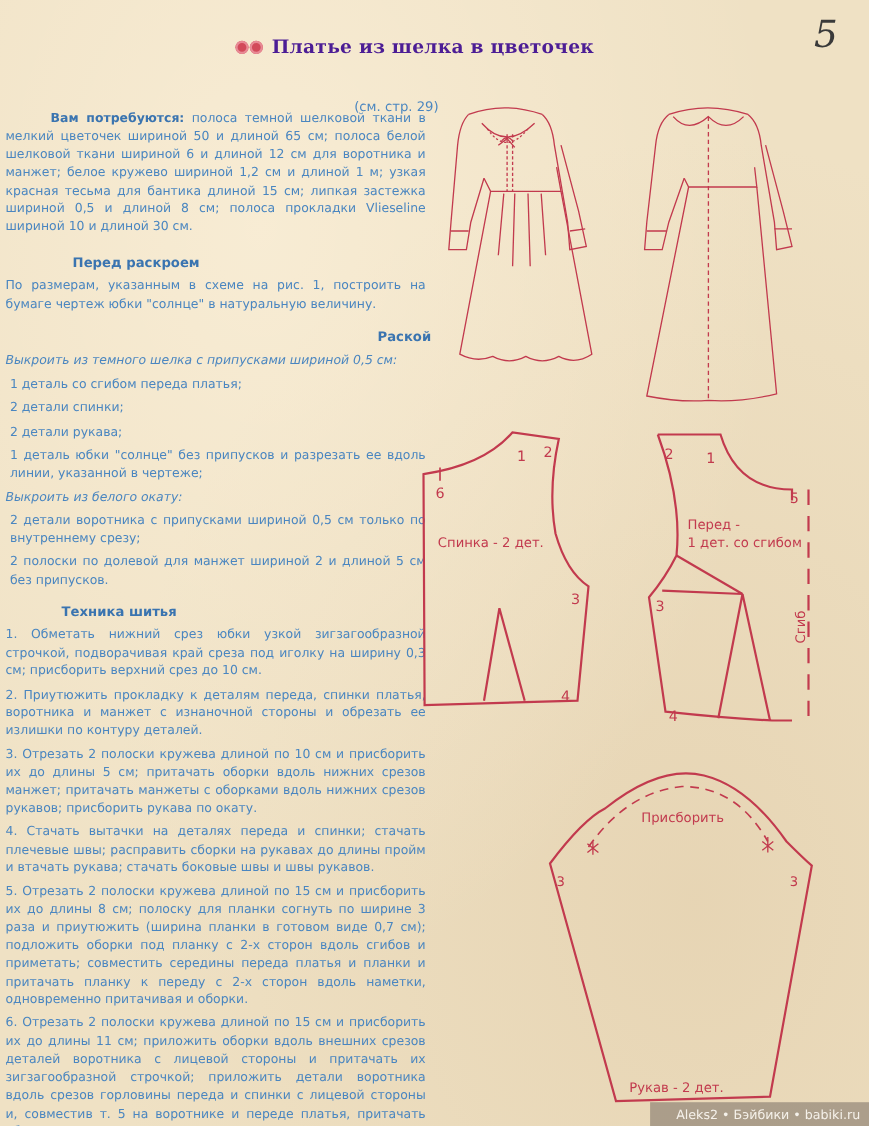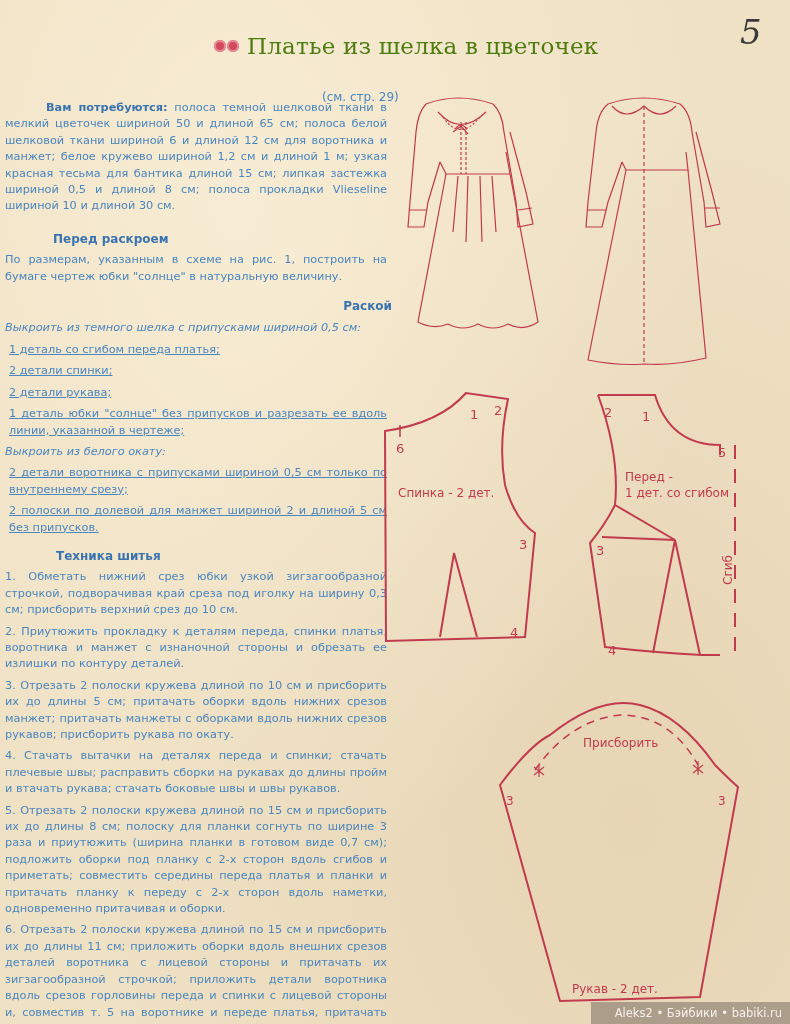--- a/index.html
+++ b/index.html
@@ -13,33 +13,33 @@
     color:#4a86c0;
   }
   .page-number {
     position:absolute; left:740px; top:12px; font-family:"DejaVu Serif", serif;
     font-size:34px; color:#3a3a3a; font-style:italic;
   }
   .title-row { position:absolute; left:214px; top:33px; display:flex; align-items:center; }
   .title-icon { display:flex; gap:1px; margin-right:8px; }
   .flower { width:12px; height:12px; border-radius:50%; background:#d24a5a; box-shadow: inset 0 0 0 2px #e88a95; }
   .title {
-    font-family:"DejaVu Serif", serif; font-weight:normal; font-size:23px; color:#4d7c0f; letter-spacing:0.2px;
+    font-family:"DejaVu Serif", serif; font-weight:bold; font-size:17px; color:#4c1d95; letter-spacing:0.2px;
   }
   .subtitle { position:absolute; left:322px; top:60px; font-size:12px; color:#4a86c0;margin-top:30px; }
 
   .text-col { position:absolute; left:0; top:95px; width:392px; font-size:11.3px; line-height:16.4px; }
   .para { margin:5px; padding:0 0 0 0; text-align:justify; }
   .lead { font-weight:bold; color:#3a74b0; }
   .heading { font-weight:bold; color:#3a74b0; font-size:12px; margin:0; }
-  .h1 { padding-left:53px; margin-top:16px; }
+  .h1 { padding-left:53px; margin-top:16px;margin-left:13px; }
   .h2 { padding-left:41px; margin-top:13px; margin-bottom:6px;text-align:right; }
   .h3 { padding-left:56px; margin-top:12px; }
   .italic { font-style:italic; }
-  .indent { padding-left:4px;text-decoration:underline; }
+  .indent { padding-left:4px; }
   .lead-para { text-indent:41px; }
   svg { display:block; }
   .watermark {
     position:absolute; right:0; bottom:0; background:rgba(120,110,100,0.55);
     color:#f5f1ea; font-size:11.5px; padding:4px 8px 4px 24px;
   }
   .ptxt { font-family:"DejaVu Sans", sans-serif; fill:#c23a4e; }
 </style>
 </head>
 <body>

